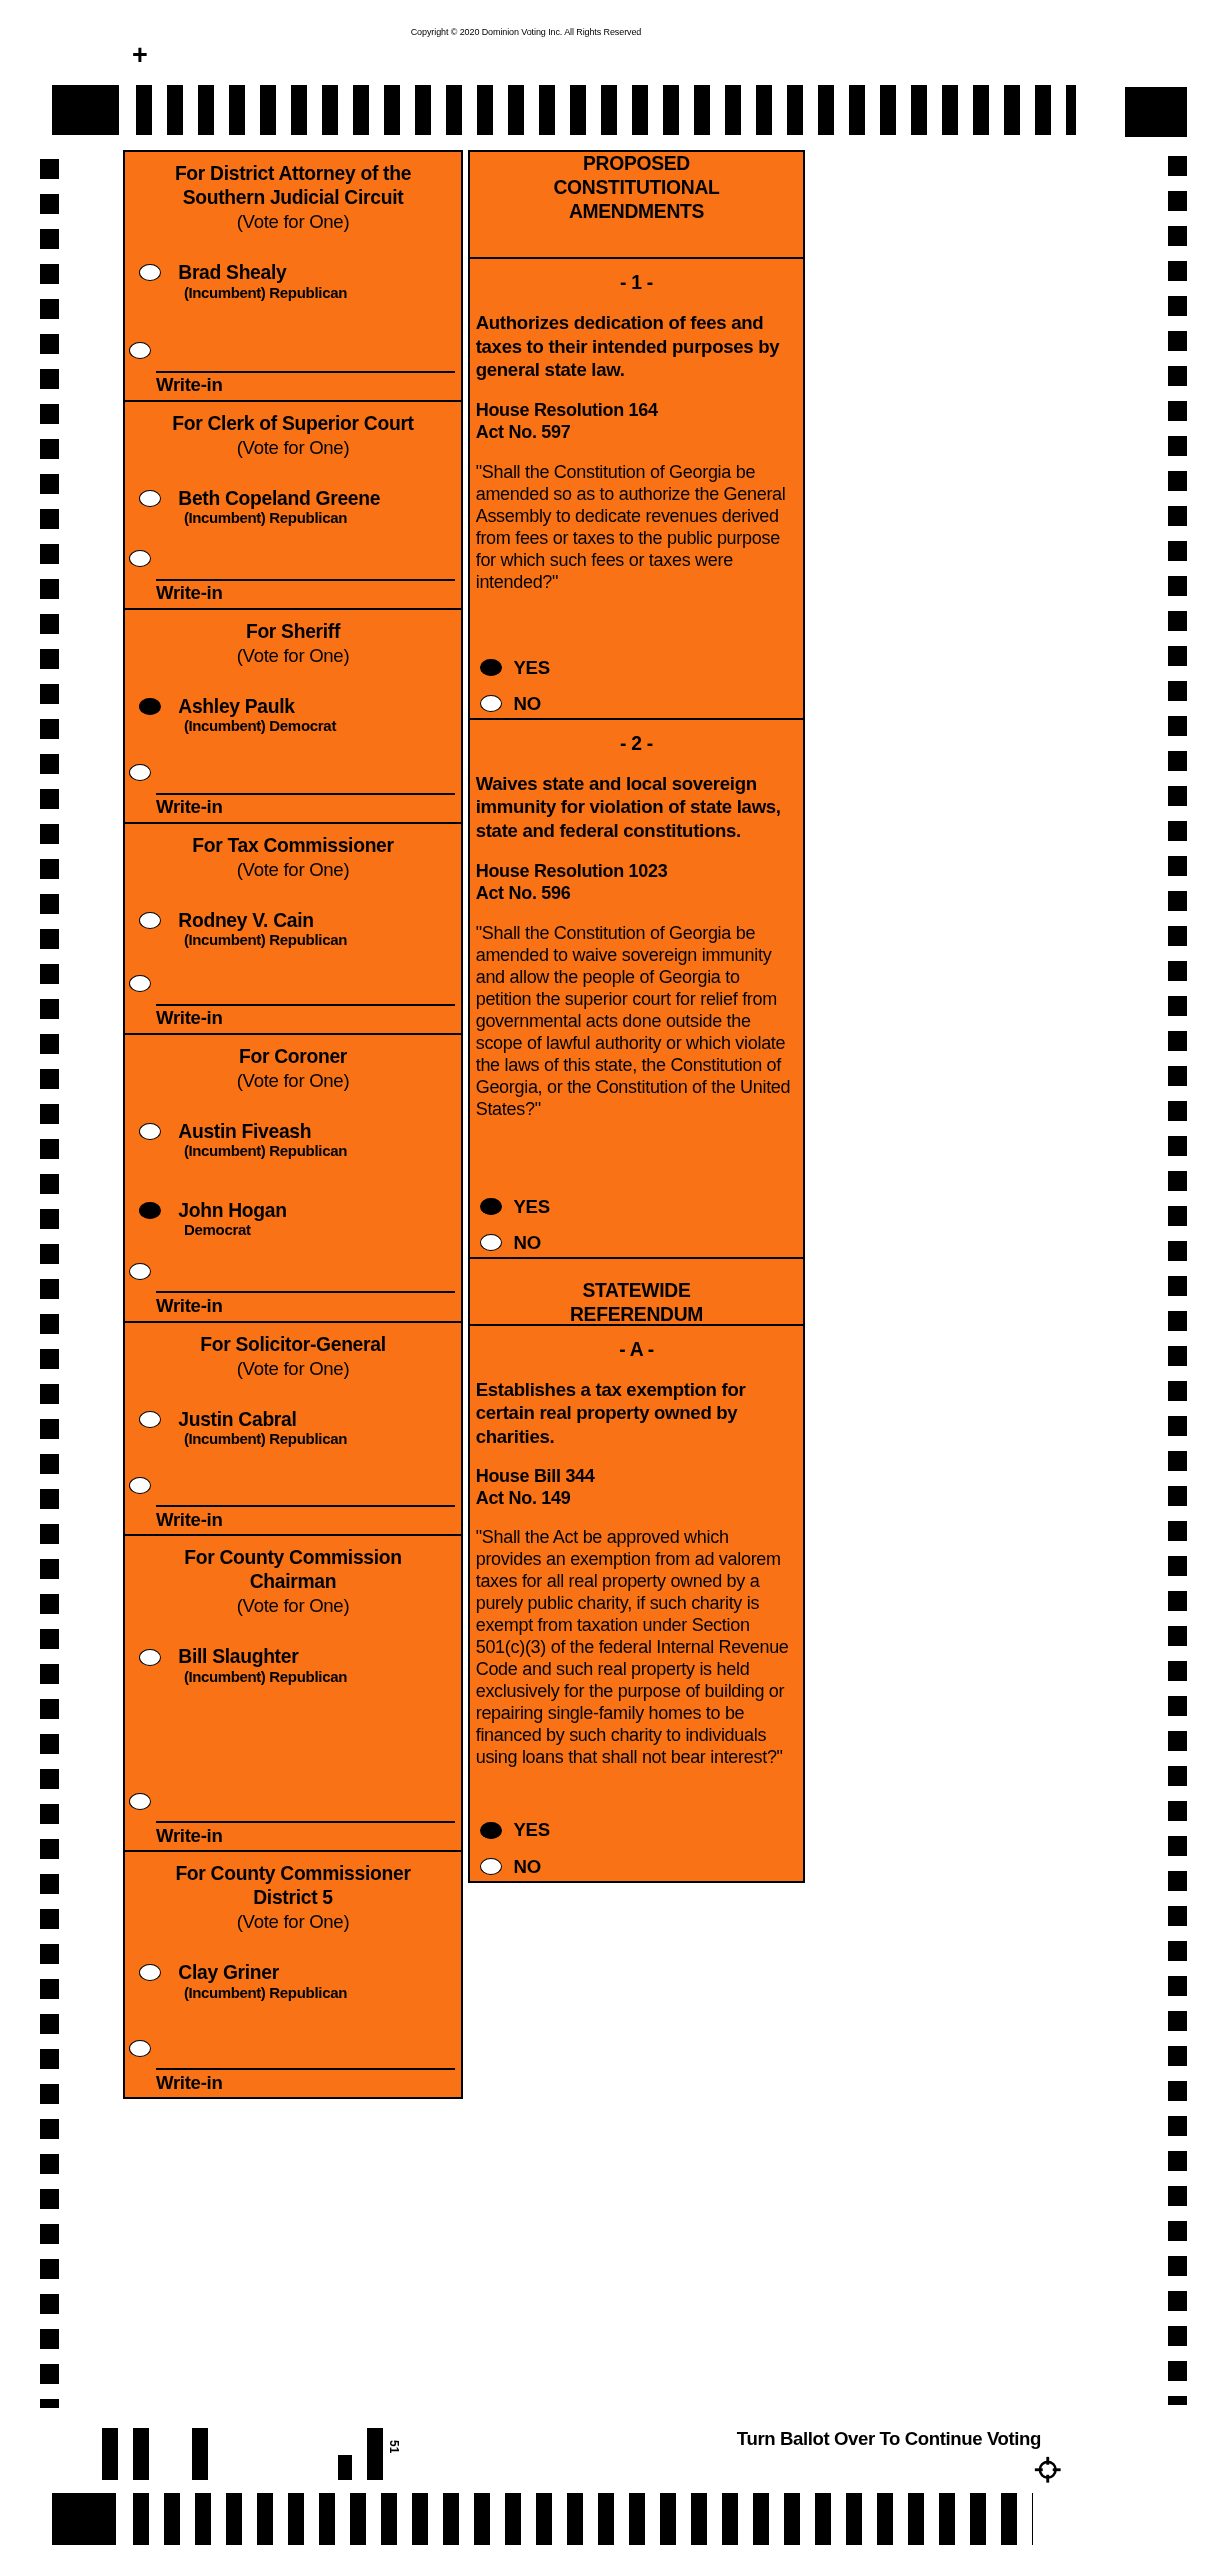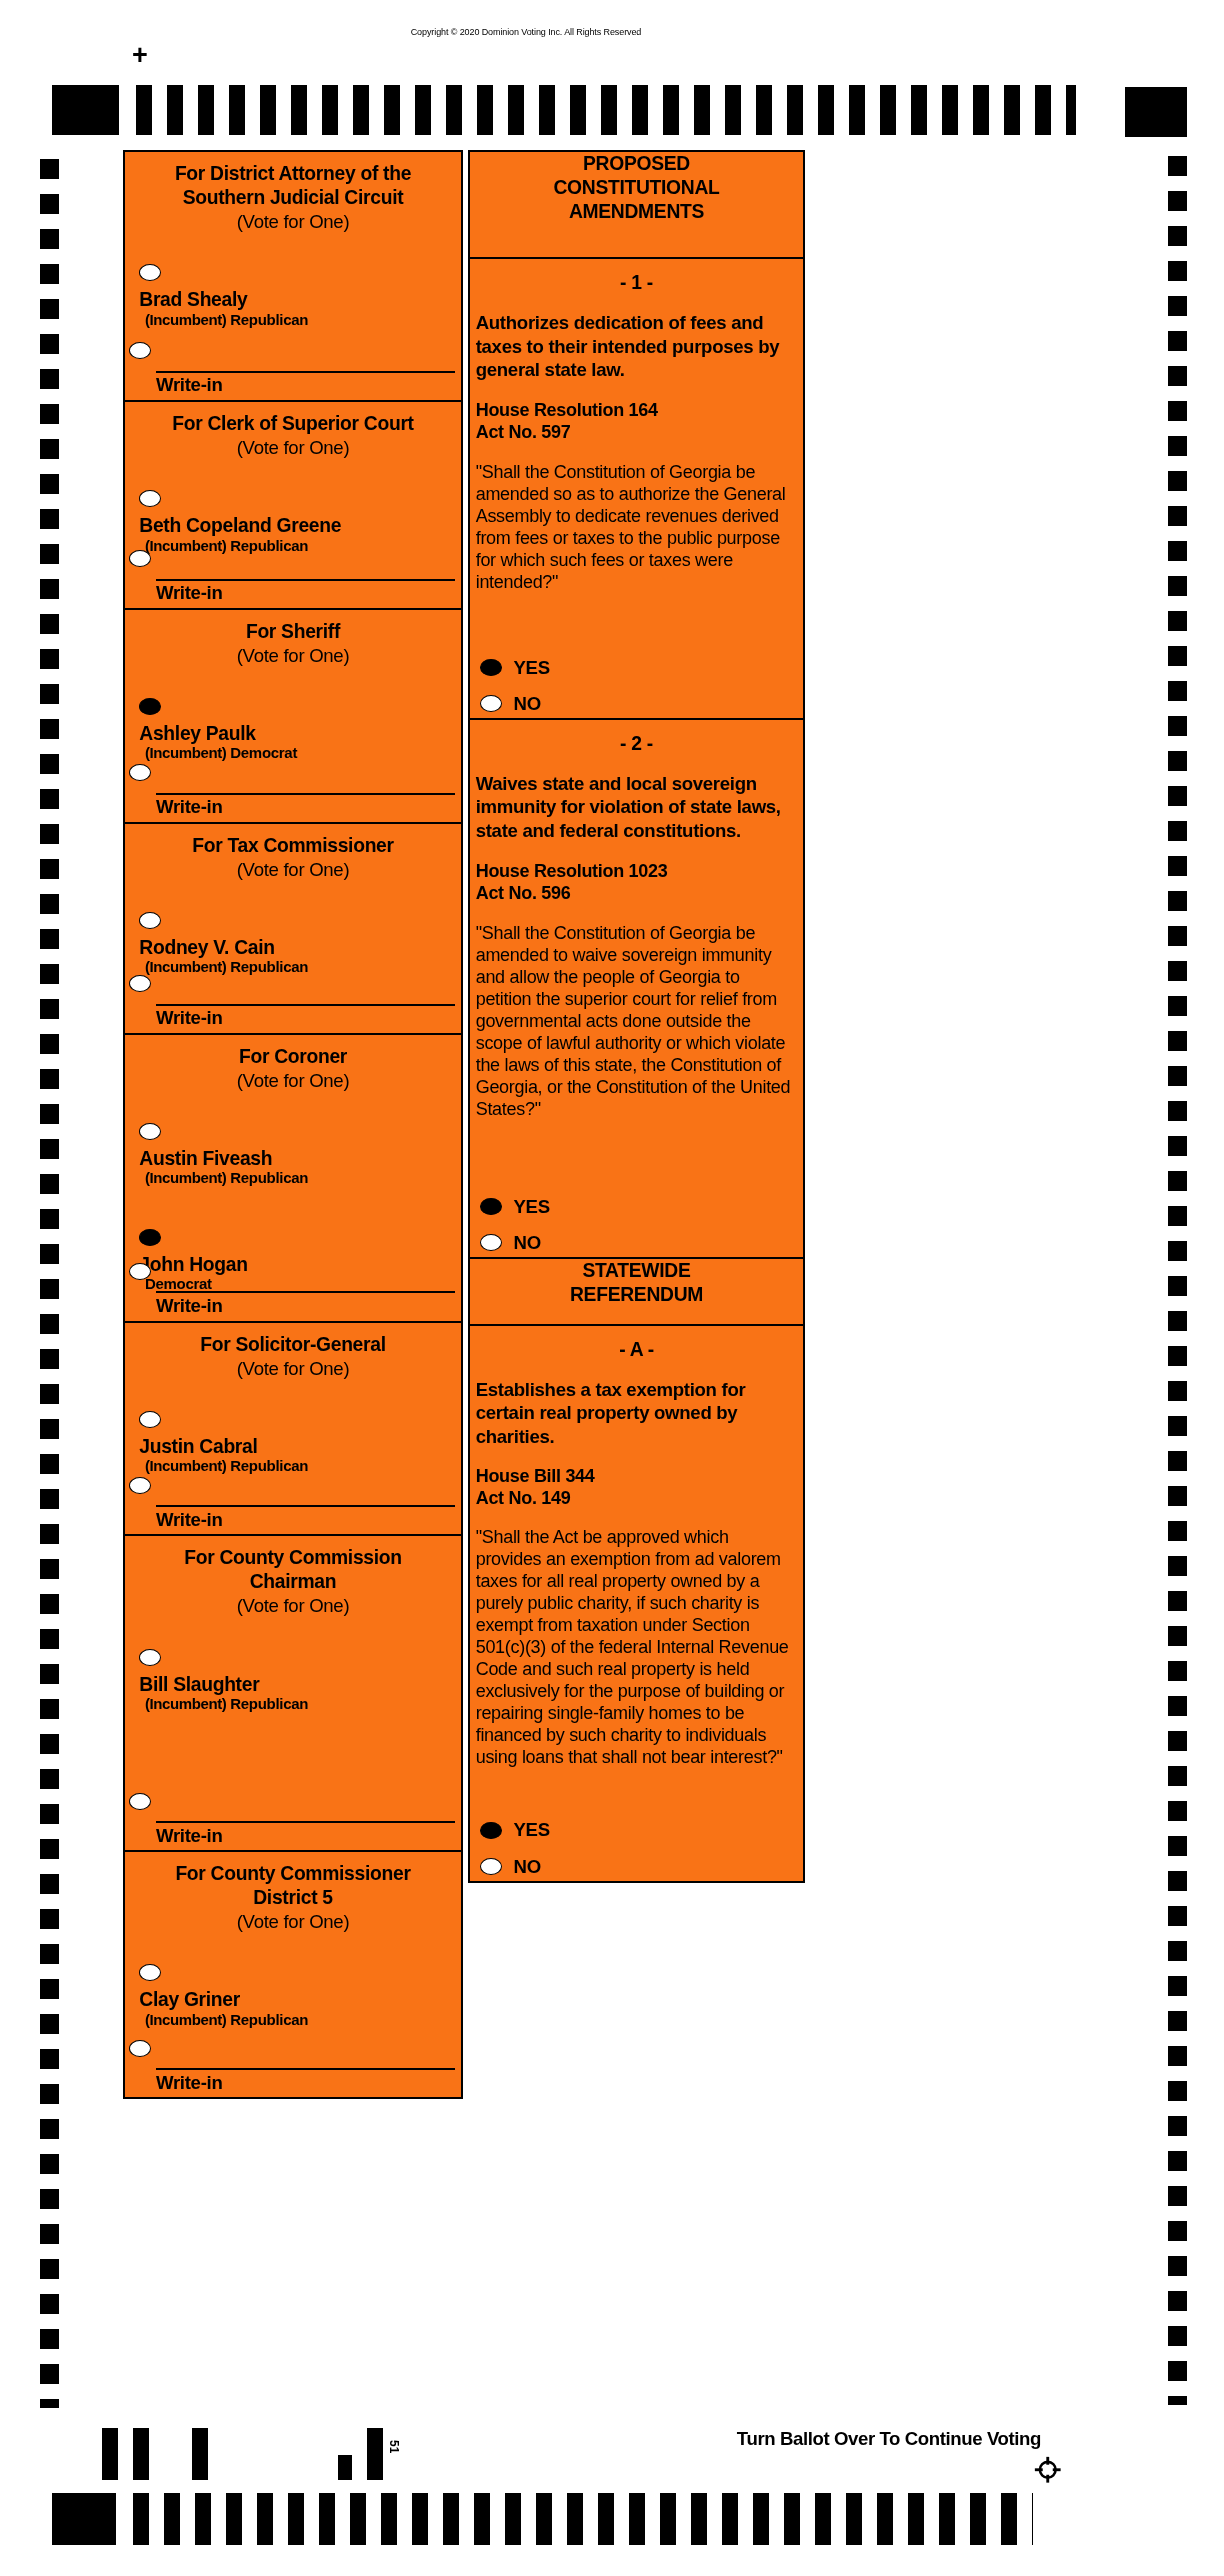--- a/index.html
+++ b/index.html
@@ -25,21 +25,21 @@
   .stub-num { position:absolute; left:387px; top:2440px; writing-mode:vertical-rl;
     font-size:12px; font-weight:bold; letter-spacing:0; }
   
   .col-left  { position:absolute; left:123px; top:150px; width:340px; }
   .col-right { position:absolute; left:468px; top:150px; width:337px; }
   .contest, .m-box { border:2.1px solid #000; background:#f97316; position:relative; }
   .contest + .contest, .m-box + .m-box { margin-top:-2.1px; }
   
   .c-title { padding-top:10px; text-align:center; font-weight:bold; font-size:19.3px; line-height:24px; }
   .c-instr { text-align:center; font-size:18.6px; line-height:23px; }
-  .cand { display:flex; gap:8px; margin:29px 5.7px 0 14.3px;flex-direction:column; }
+  .cand { display:flex; gap:17px; margin:29px 5.7px 0 14.3px; }
   .cand + .cand { margin-top:39px; }
   .oval { width:22px; height:17px; border:1.4px solid #000; border-radius:50%; flex:none; margin-top:2.1px; background:#fff; }
   .oval.filled { background:#000; }
   .cname { font-weight:bold; font-size:19.3px; line-height:21.5px; }
   .csub  { font-size:15px; line-height:18.6px; margin-left:5.7px;font-weight:bold; }
   .csub b { letter-spacing:-0.4px; }
   .writein { position:absolute; left:4px; right:5.7px; bottom:4.3px; }
   .writein .oval { display:block; margin-bottom:11.5px; }
   .wline { border-top:2.1px solid #000; margin-left:27px; }
   .wlabel { margin-left:27px; font-weight:bold; font-size:18.6px; line-height:21.5px; padding-top:1.4px; }
@@ -282,21 +282,21 @@
           <span class="choice-label">YES</span>
         </div>
         <div class="choice">
           <span class="oval empty"></span>
           <span class="choice-label">NO</span>
         </div>
       </div>
     </section>
 
     <section class="m-box" style="height:69px">
-      <div class="m-header" style="padding-top:0">
+      <div class="m-header" style="padding-top:20px">
         <div>STATEWIDE</div>
         <div>REFERENDUM</div>
       </div>
     </section>
 
     <section class="m-box" style="height:559px">
       <div class="m-num">- A -</div>
       <div class="m-summary">Establishes a tax exemption for certain real property owned by charities.</div>
       <div class="m-auth">
         <div>House Bill 344</div>

